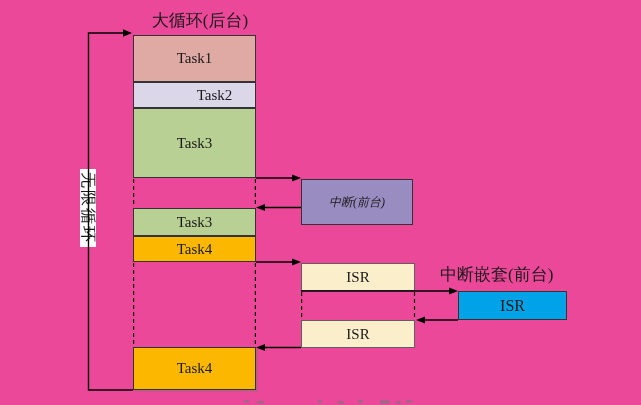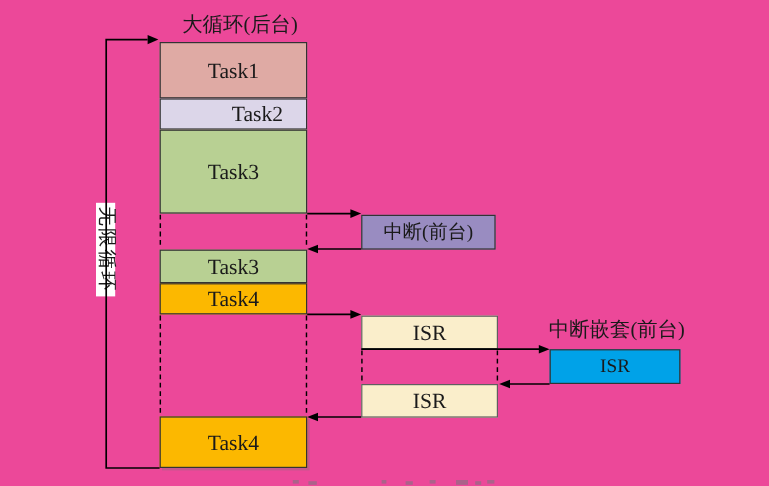--- a/index.html
+++ b/index.html
@@ -8,41 +8,41 @@
     width:641px;height:405px;
     background:#ec4899;
     font-family:"Liberation Serif","DejaVu Serif",serif;
     color:#1a1a1a;
     overflow:hidden;
   }
   .box{
     position:absolute;box-sizing:border-box;
     border:1.3px solid #333;
     display:flex;align-items:center;justify-content:center;
-    font-size:18px;line-height:1;
+    font-size:15px;line-height:1;
     z-index:10;
   }
   .box.cream{border-color:#5f5f5f;}
   .title{
     position:absolute;left:125px;top:9px;width:150px;height:22px;
     text-align:center;font-size:17px;white-space:nowrap;z-index:10;
   }
   .nested-title{
     position:absolute;left:440px;top:263px;width:148px;height:24px;
-    text-align:center;font-size:17px;white-space:nowrap;z-index:10;
+    font-size:17px;white-space:nowrap;z-index:10;
   }
   
   .seg-task1{left:133px;top:35px;width:123px;height:47px;}
   .seg-task2{left:133px;top:82px;width:123px;height:26px;padding-left:40px;}
   .seg-task3{left:133px;top:108px;width:123px;height:70px;}
   .seg-task3b{left:133px;top:208px;width:123px;height:28px;}
   .seg-task4{left:133px;top:236px;width:123px;height:26px;}
   .seg-task4b{left:133px;top:347px;width:123px;height:43px;box-shadow:2px 2px 0 rgba(120,120,120,.35);}
   
-  .interrupt-box{left:301px;top:179px;width:112px;height:29px;font-size:16px;}
+  .interrupt-box{left:301px;top:179px;width:112px;height:46px;font-size:12px;font-style:italic;}
   .isr1-box{left:301px;top:263px;width:114px;height:28px;}
   .isr2-box{left:301px;top:320px;width:114px;height:28px;}
   .nested-isr-box{left:458px;top:291px;width:109px;height:29px;font-size:16px;}
   
   .loop-label-anchor{position:absolute;left:88px;top:208px;width:0;height:0;z-index:12;}
   .loop-label-anchor span{
     position:absolute;left:0;top:0;
     transform:translate(-50%,-50%) rotate(90deg);
     transform-origin:center;
     white-space:nowrap;

